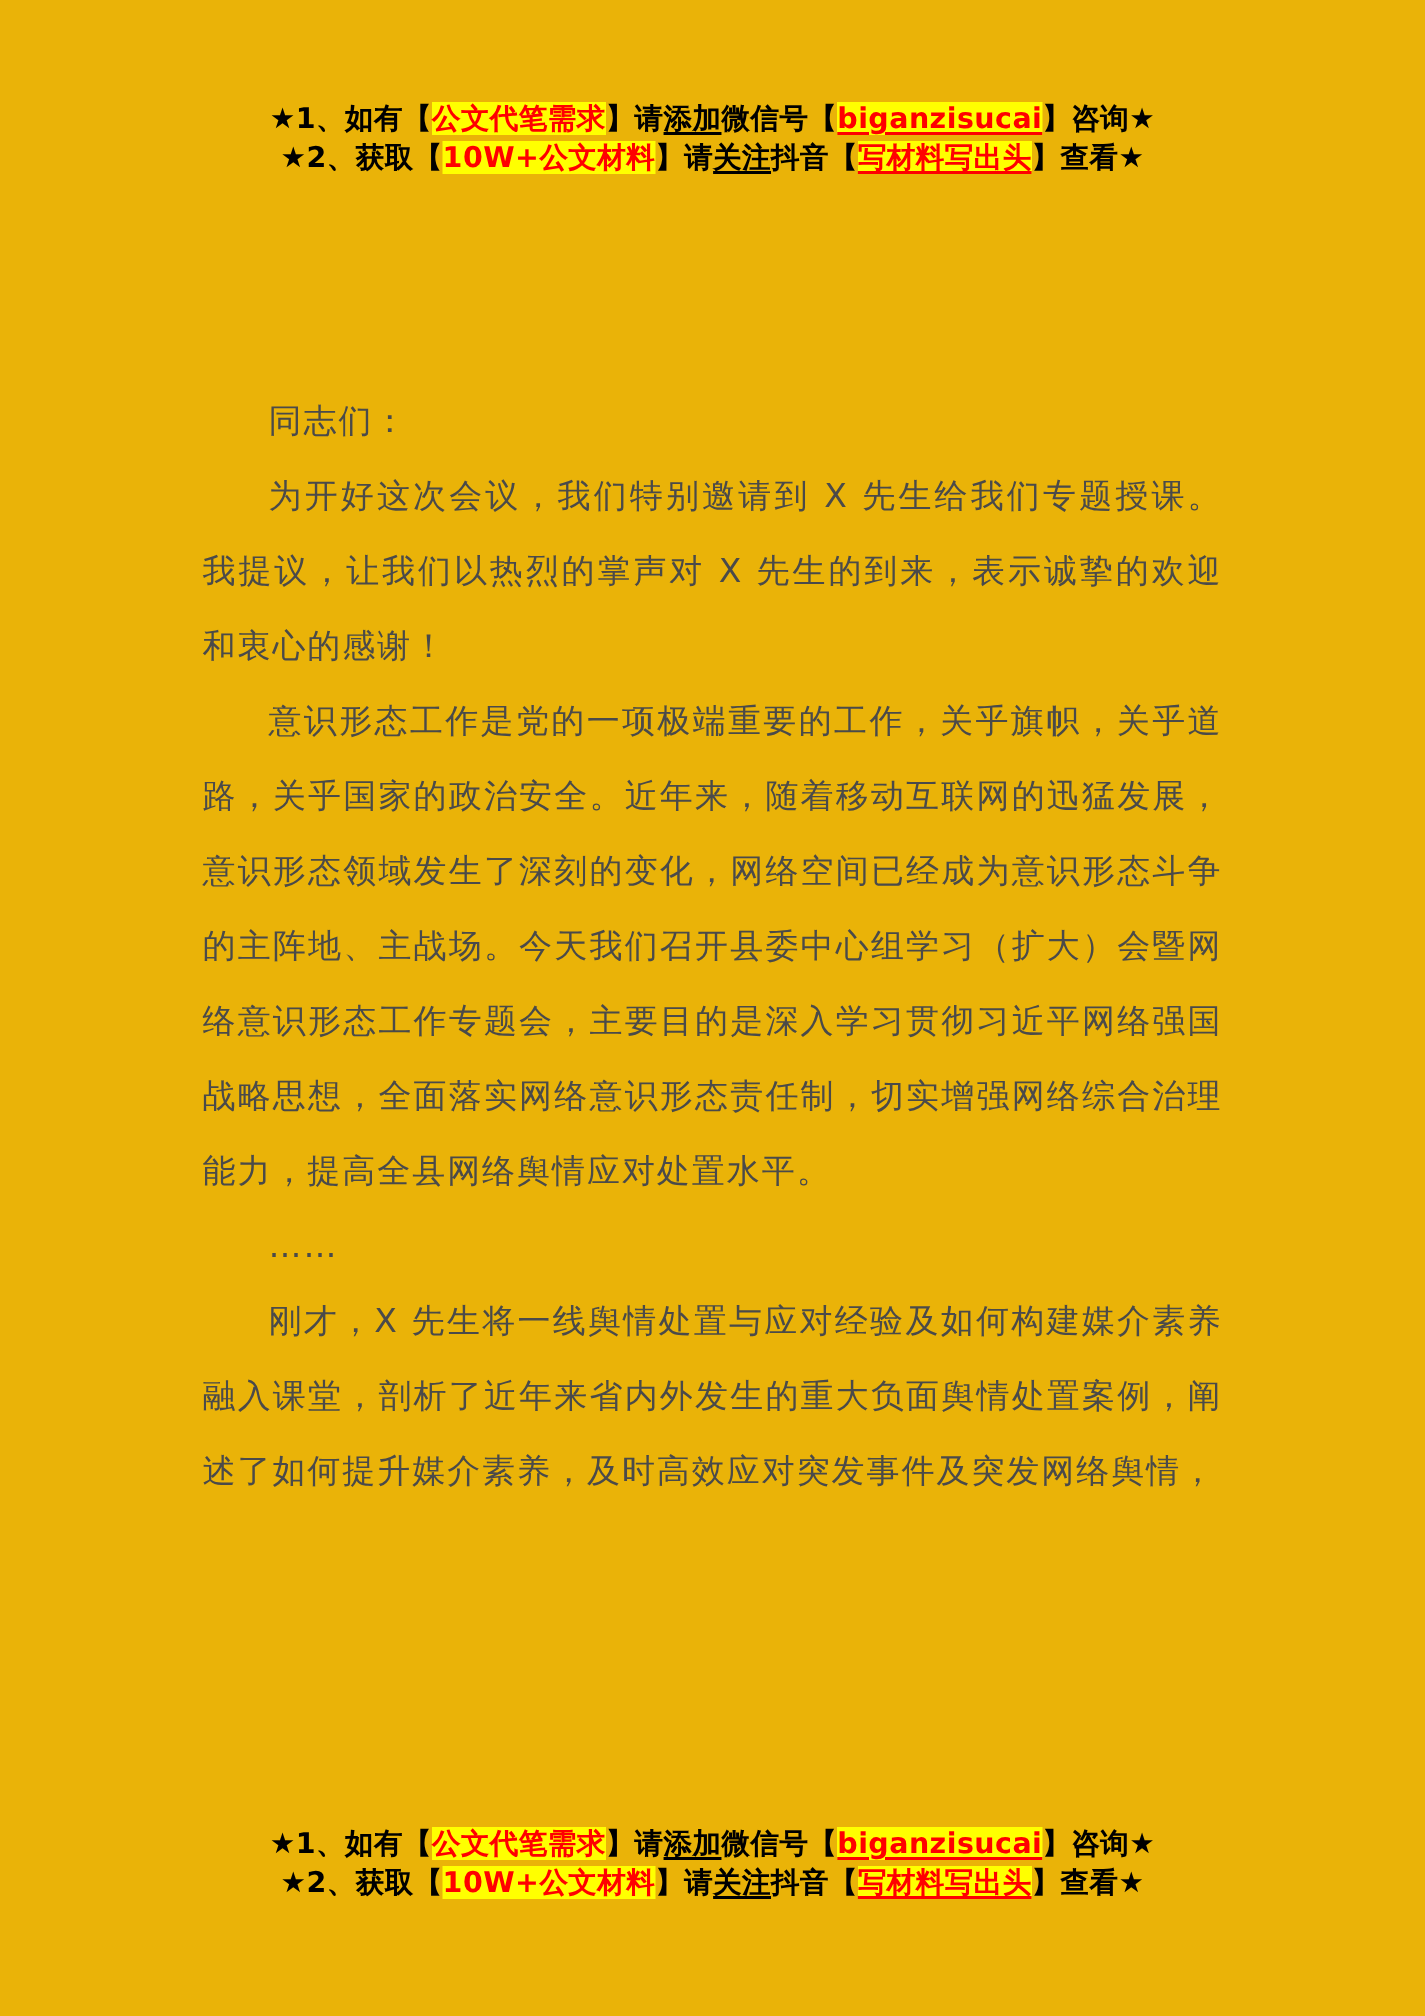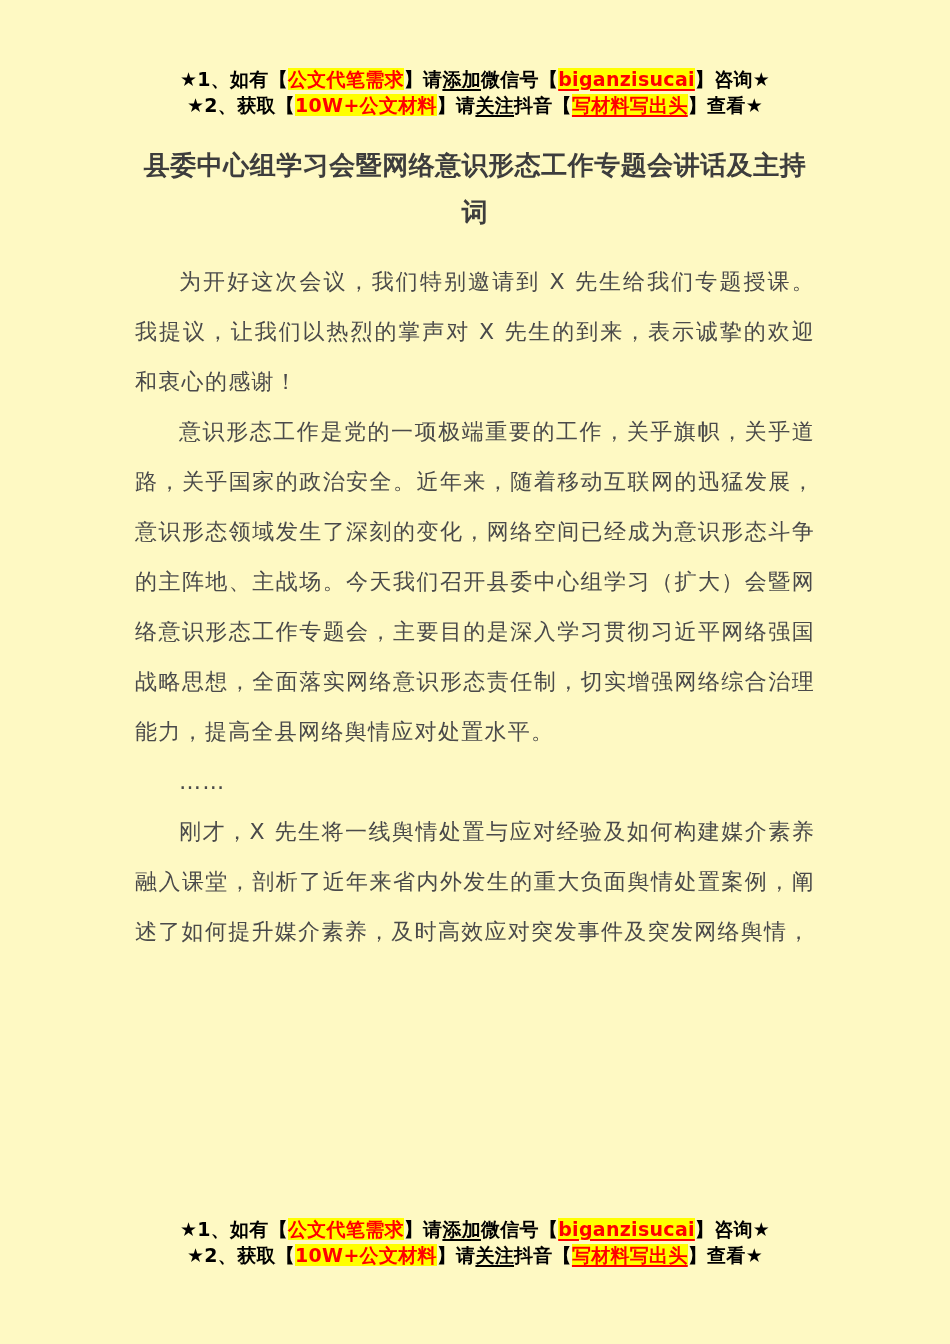--- a/index.html
+++ b/index.html
@@ -5,21 +5,21 @@
   html, body {
     margin: 0;
     padding: 0;
     background: #ffffff;
     font-family: "DejaVu Sans", "Liberation Sans", sans-serif;
   }
   .page {
     position: relative;
     width: 950px;
     height: 1344px;
-    background: #fef9c3;
+    background: #eab308;
     overflow: hidden;
   }
   
   .promo {
     position: absolute;
     left: 0;
     width: 100%;
     text-align: center;
     font-size: 19px;
     line-height: 26px;
@@ -74,23 +74,23 @@
 
   <div class="promo promo-top">
     <div class="promo-line">
       <span>★1、如有【</span><span class="hl red">公文代笔需求</span><span>】请</span><span class="u">添加</span><span>微信号【</span><span class="hl red u">biganzisucai</span><span>】咨询★</span>
     </div>
     <div class="promo-line">
       <span>★2、获取【</span><span class="hl red">10W+公文材料</span><span>】请</span><span class="u">关注</span><span>抖音【</span><span class="hl red u">写材料写出头</span><span>】查看★</span>
     </div>
   </div>
 
-  <h1 class="doc-title">县委中心组学习会暨网络意识形态工作专题会讲话及主持词</h1>
 
   <div class="content">
+    <p>同志们：</p>
     <p>为开好这次会议，我们特别邀请到 X 先生给我们专题授课。我提议，让我们以热烈的掌声对 X 先生的到来，表示诚挚的欢迎和衷心的感谢！</p>
     <p>意识形态工作是党的一项极端重要的工作，关乎旗帜，关乎道路，关乎国家的政治安全。近年来，随着移动互联网的迅猛发展，意识形态领域发生了深刻的变化，网络空间已经成为意识形态斗争的主阵地、主战场。今天我们召开县委中心组学习（扩大）会暨网络意识形态工作专题会，主要目的是深入学习贯彻习近平网络强国战略思想，全面落实网络意识形态责任制，切实增强网络综合治理能力，提高全县网络舆情应对处置水平。</p>
     <p>……</p>
     <p>刚才，X 先生将一线舆情处置与应对经验及如何构建媒介素养融入课堂，剖析了近年来省内外发生的重大负面舆情处置案例，阐述了如何提升媒介素养，及时高效应对突发事件及突发网络舆情，</p>
   </div>
 
   <div class="promo promo-bottom">
     <div class="promo-line">
       <span>★1、如有【</span><span class="hl red">公文代笔需求</span><span>】请</span><span class="u">添加</span><span>微信号【</span><span class="hl red u">biganzisucai</span><span>】咨询★</span>
     </div>

